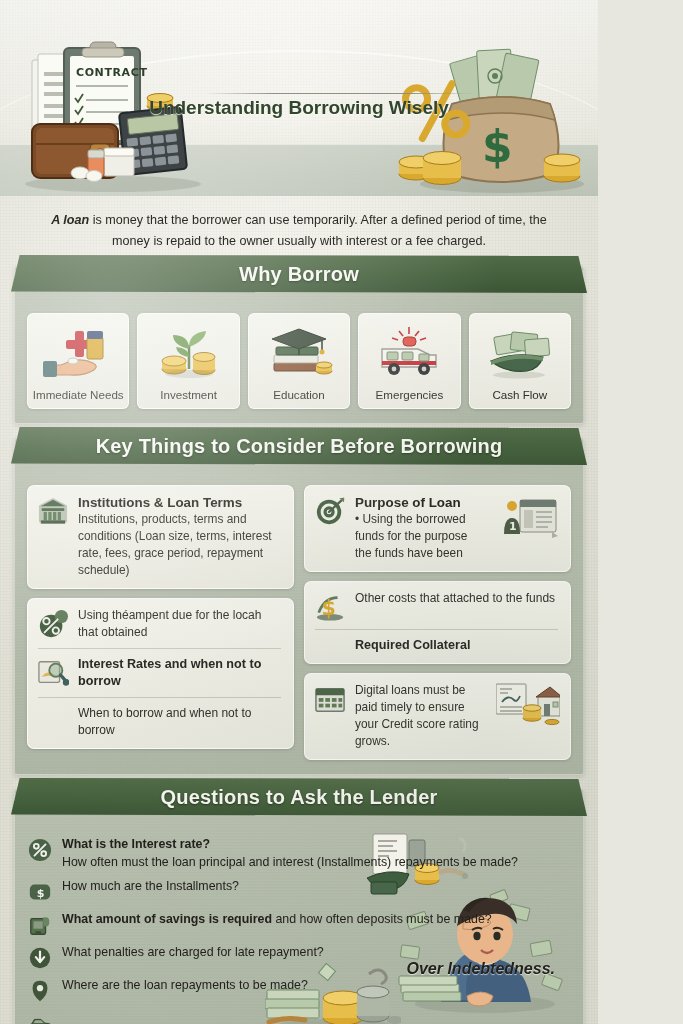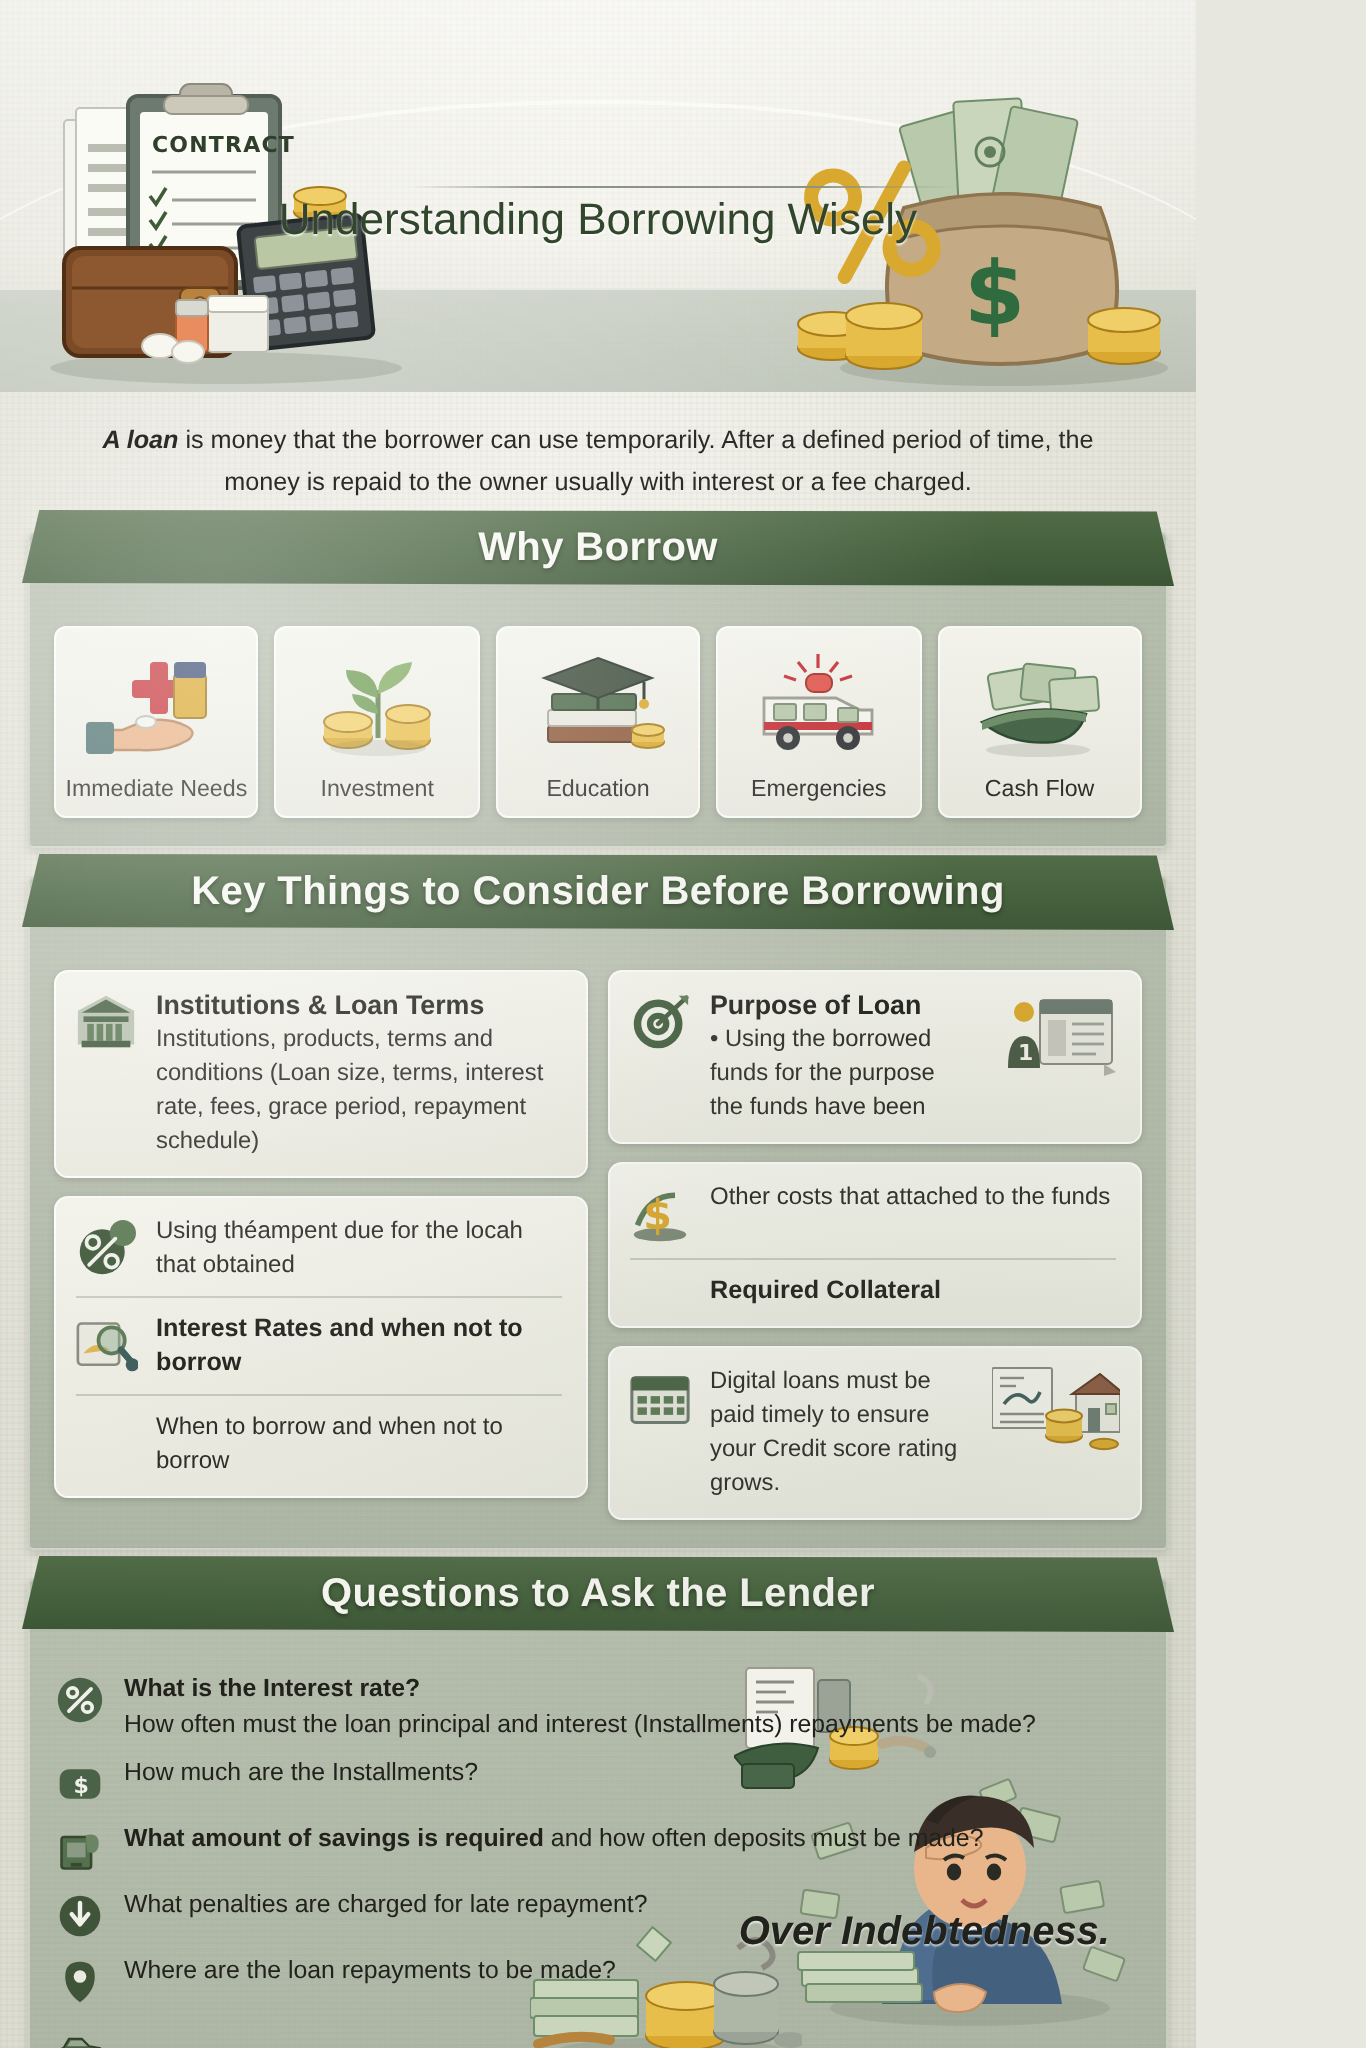--- a/index.html
+++ b/index.html
@@ -59,21 +59,21 @@
     z-index:4;
   }
   .hero-rule{
     position:absolute; top:93px; left:205px; width:272px; height:1px;
     background:linear-gradient(90deg, transparent, #8d9383 25%, #8d9383 75%, transparent);
     z-index:4;
   }
   .hero-sub{
     position:absolute; top:97px; left:0; right:0;
     text-align:center;
-    font-size:22px; font-weight:normal;
+    font-size:19px; font-weight:bold;
     color:#31462c;
     z-index:4;
     text-shadow:0 1px 1px rgba(255,255,255,.8);
   }
 
   
   .art { position:absolute; }
   .art-left { left:18px; top:26px; width:190px; height:166px; z-index:3; }
   .art-right{ right:8px;  top:42px; width:200px; height:152px; z-index:3; }
 
@@ -165,21 +165,21 @@
 
   
   .q-wrap{ position:relative; margin-top:16px; }
   .q-list{ display:flex; flex-direction:column; gap:7px; position:relative; z-index:3; }
   .q-row{ display:flex; gap:9px; align-items:flex-start; }
   .q-ico{ flex:0 0 auto; width:26px; display:flex; justify-content:center; padding-top:2px; }
   .q-txt{ font-size:12.4px; line-height:17.5px; color:#22221d; }
   .q-txt .b{ font-weight:bold; }
   .over-ind{
     position:absolute; right:16px; bottom:58px;
-    font-size:20px; font-weight:bold; font-style:italic;
+    font-size:16px; font-weight:bold; font-style:italic;
     color:#22221d; z-index:4;
     text-shadow:0 1px 1px rgba(255,255,255,.65);
   }
   .q-art-a{ position:absolute; right:92px; top:-6px; width:112px; height:76px; z-index:2; }
   .q-art-b{ position:absolute; right:2px; top:44px; width:176px; height:134px; z-index:2; }
   .q-art-c{ position:absolute; right:170px; bottom:2px; width:136px; height:78px; z-index:2; }
 </style>
 </head>
 <body>
 

